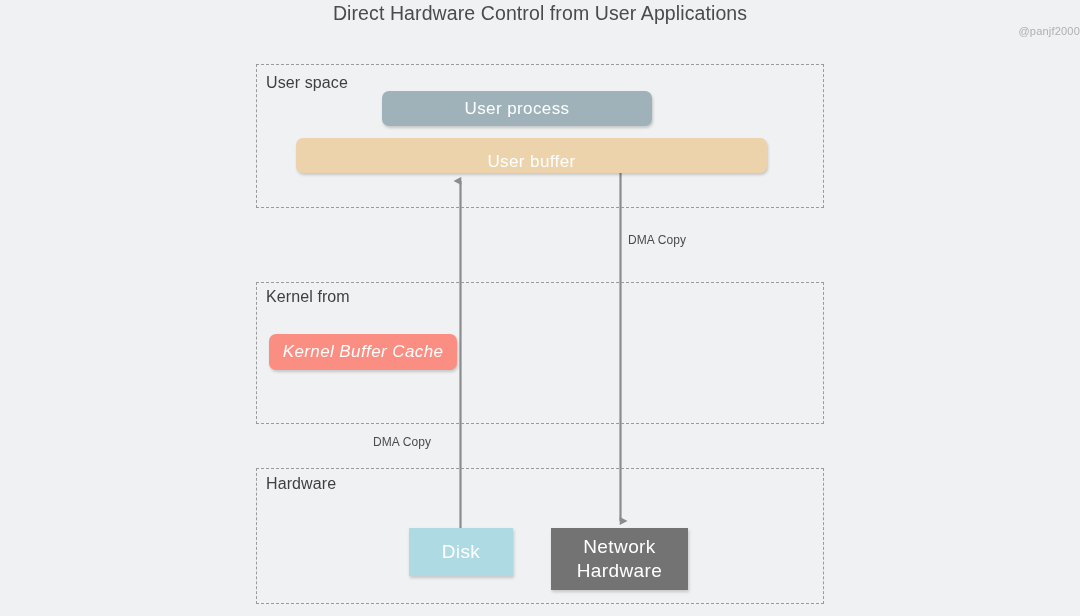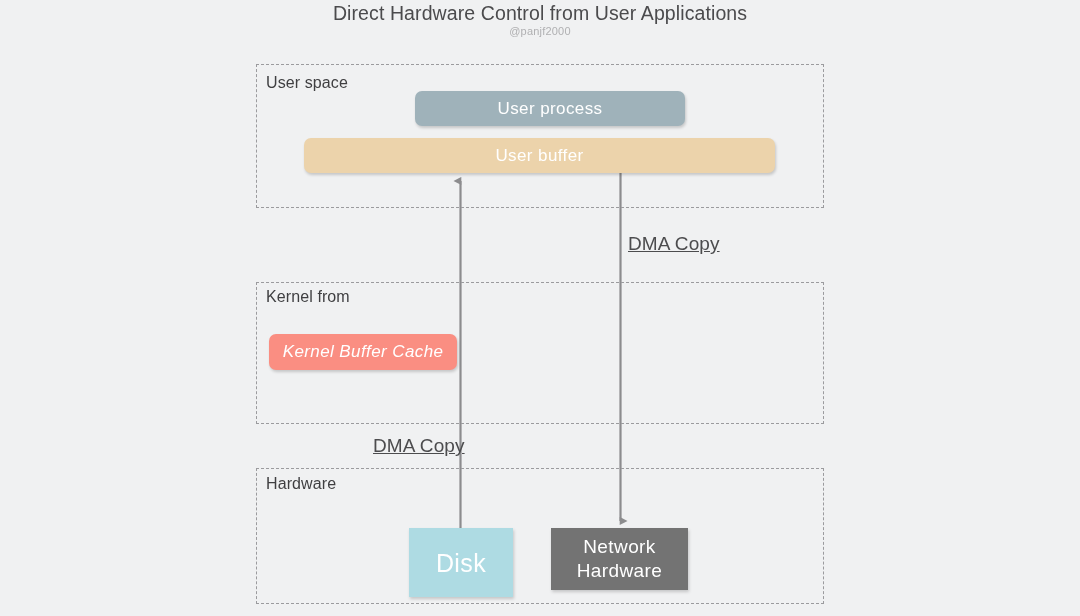--- a/index.html
+++ b/index.html
@@ -31,21 +31,21 @@
     font-size: 19.5px;
     color: #4b4b4d;
     letter-spacing: 0.1px;
     white-space: nowrap;
   }
   .subtitle {
     position: absolute;
     left: 0;
     top: 25px;
     width: 1080px;
-    text-align: center;
+    text-align: right;
     font-size: 11px;
     color: #b0b0b2;
     letter-spacing: 0.2px;
     white-space: nowrap;
   }
 
   
   .zone {
     position: absolute;
     border: 1.6px dashed #9b9b9e;
@@ -79,63 +79,63 @@
     color: #ffffff;
     font-size: 17px;
     letter-spacing: 0.4px;
     line-height: 1.28;
     box-shadow: 1px 2px 3px rgba(0,0,0,0.18);
   }
   .node.rounded { border-radius: 7px; }
   .node.sharp   { border-radius: 0; }
 
   #node-user-process {
-    left: 415px; top: 91px; width: 270px; height: 35px;
+    left: 382px; top: 91px; width: 270px; height: 35px;
     background: #9fb2ba;
   }
   #node-user-buffer {
-    left: 304px; top: 138px; width: 471px; height: 35px;
+    left: 296px; top: 138px; width: 471px; height: 35px;
     background: #ecd3ab;
+    align-items: flex-end;
   }
   #node-kernel-buffer-cache {
     left: 269px; top: 334px; width: 188px; height: 36px;
     background: #fa8e82;
     font-style: italic;
   }
   #node-socket-buffer {
     left: 633px; top: 334px; width: 179px; height: 36px;
     background: #fa8e82;
   }
   #node-disk {
-    left: 409px; top: 528px; width: 104px; height: 69px;
+    left: 409px; top: 528px; width: 104px; height: 48px;
     background: #aedbe3;
-    font-size: 25px;
+    font-size: 19px;
   }
   #node-network-interface {
     left: 551px; top: 528px; width: 137px; height: 62px;
     background: #737373;
     font-size: 19px;
   }
 
   
   #arrow-layer {
     position: absolute;
     left: 0; top: 0;
     width: 1080px; height: 616px;
     pointer-events: none;
   }
 
   
   .edge-label {
     position: absolute;
-    font-size: 19px;
+    font-size: 12px;
     color: #4c4c4e;
     white-space: nowrap;
     letter-spacing: 0.1px;
-    text-decoration: underline;
   }
   #edge-label-dma-right { left: 628px; top: 233px; }
   #edge-label-dma-left  { left: 373px; top: 435px; }
 </style>
 </head>
 <body>
 
 <div id="canvas">
 
   <div class="title">Direct Hardware Control from User Applications</div>

